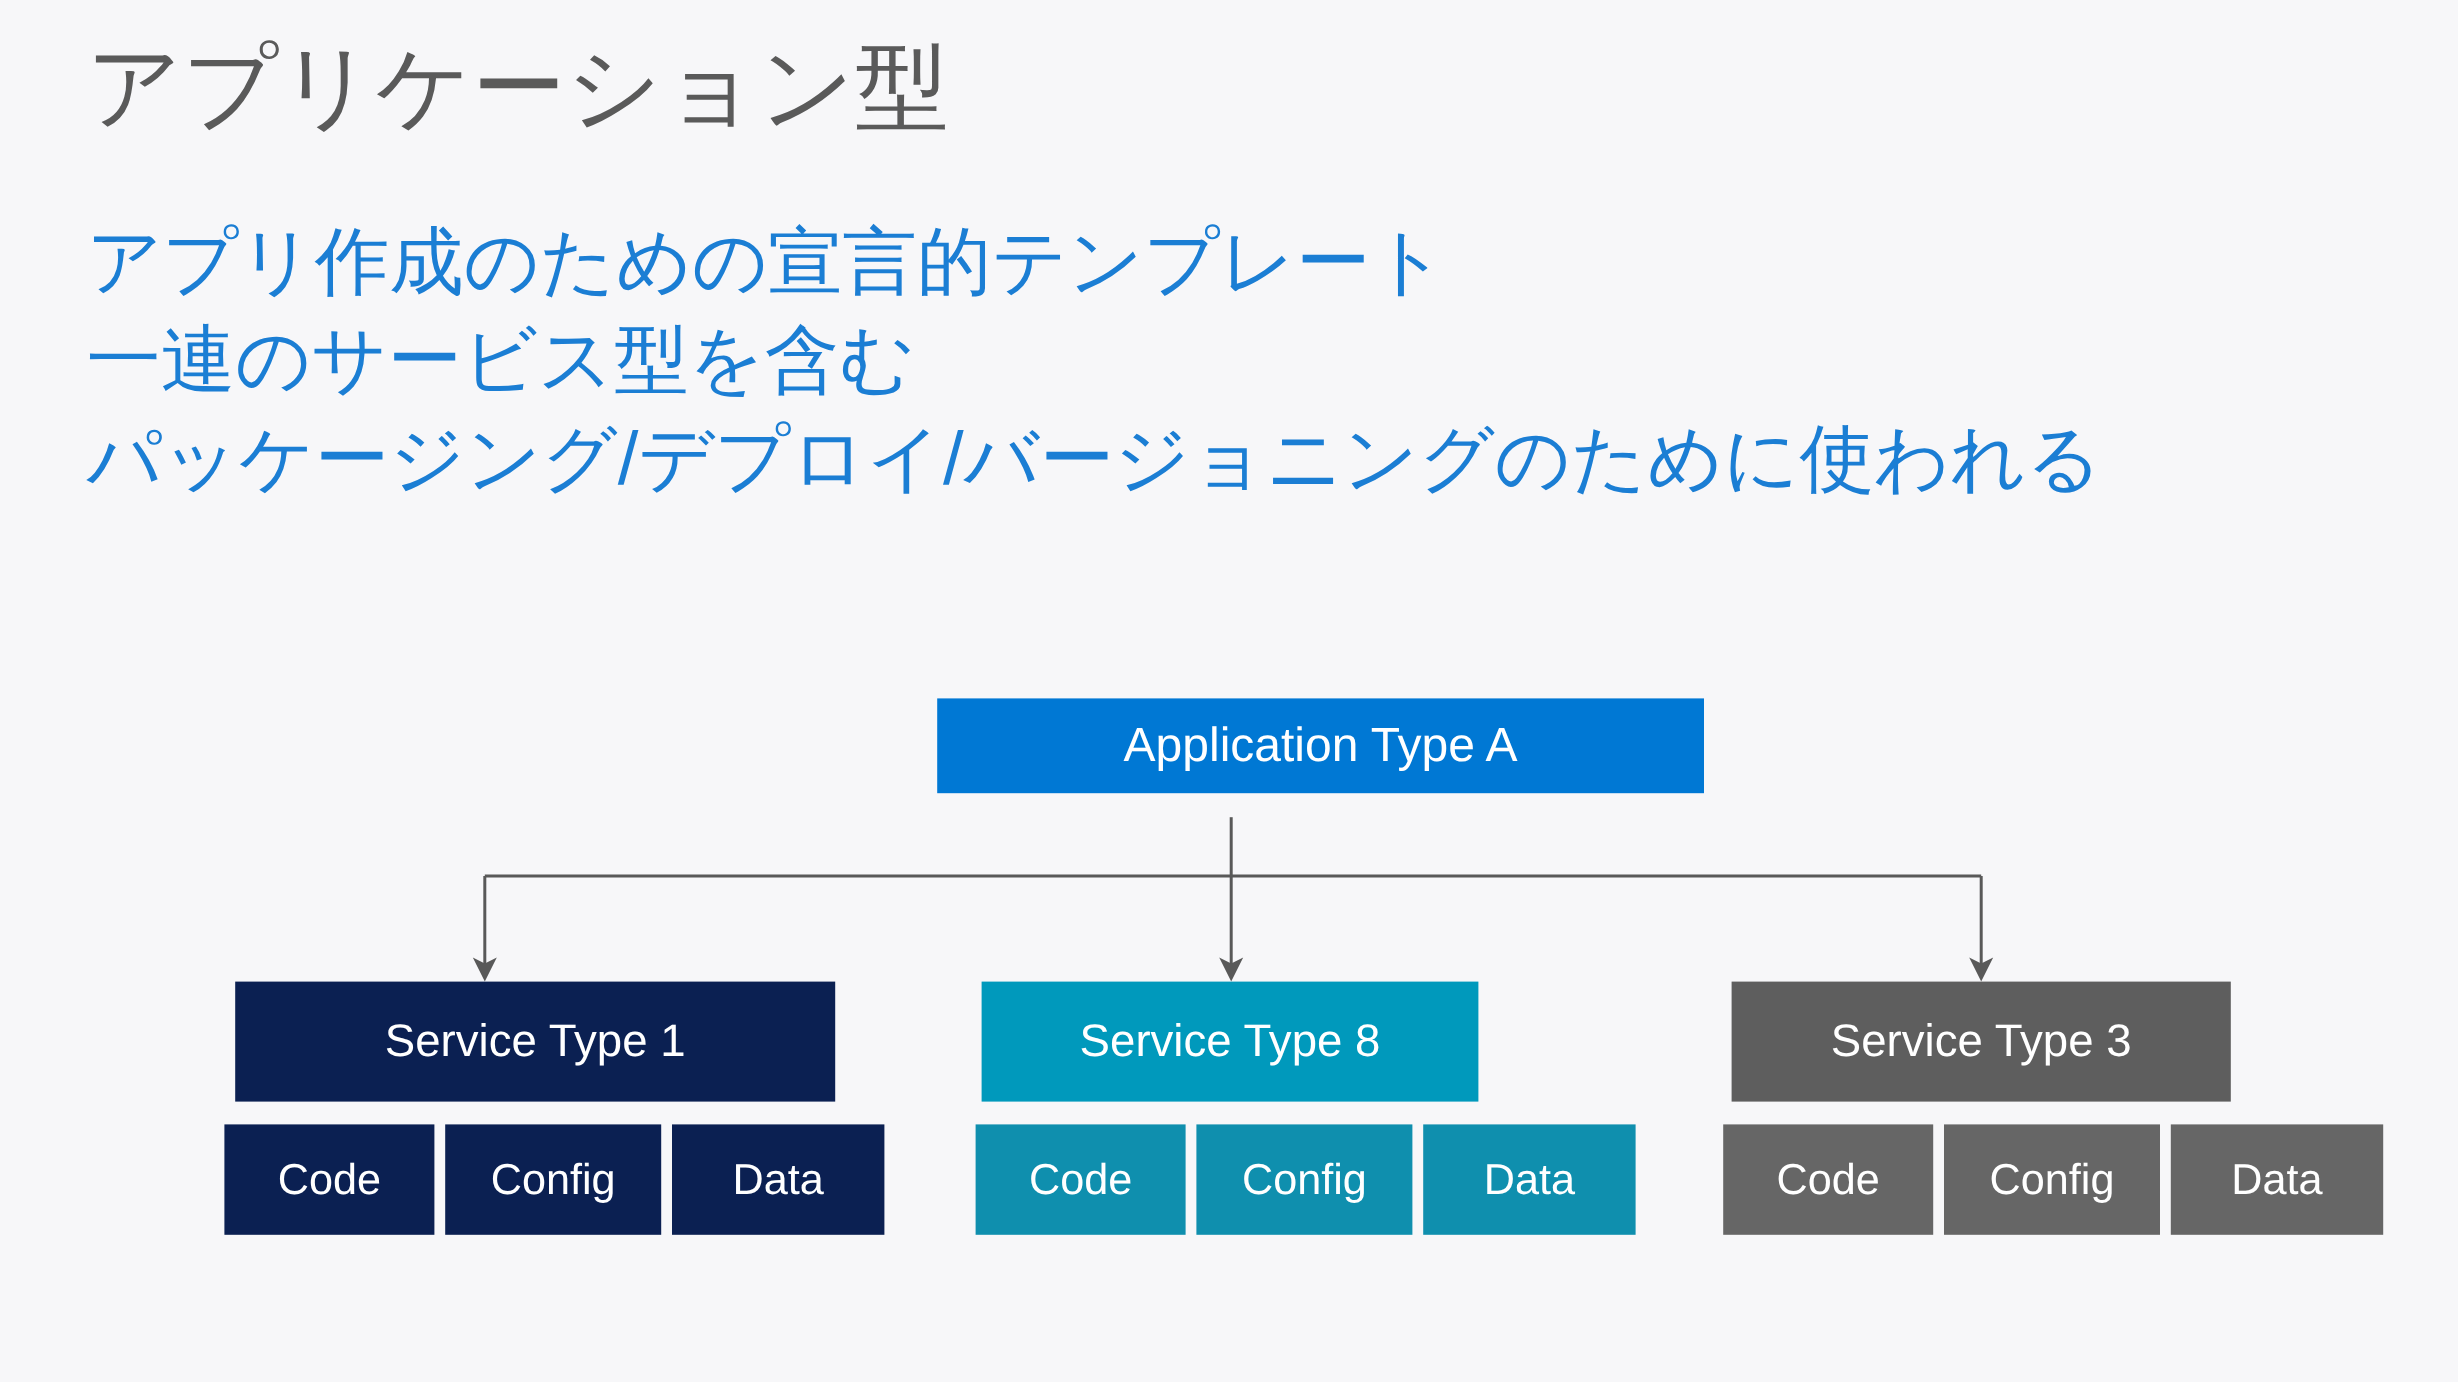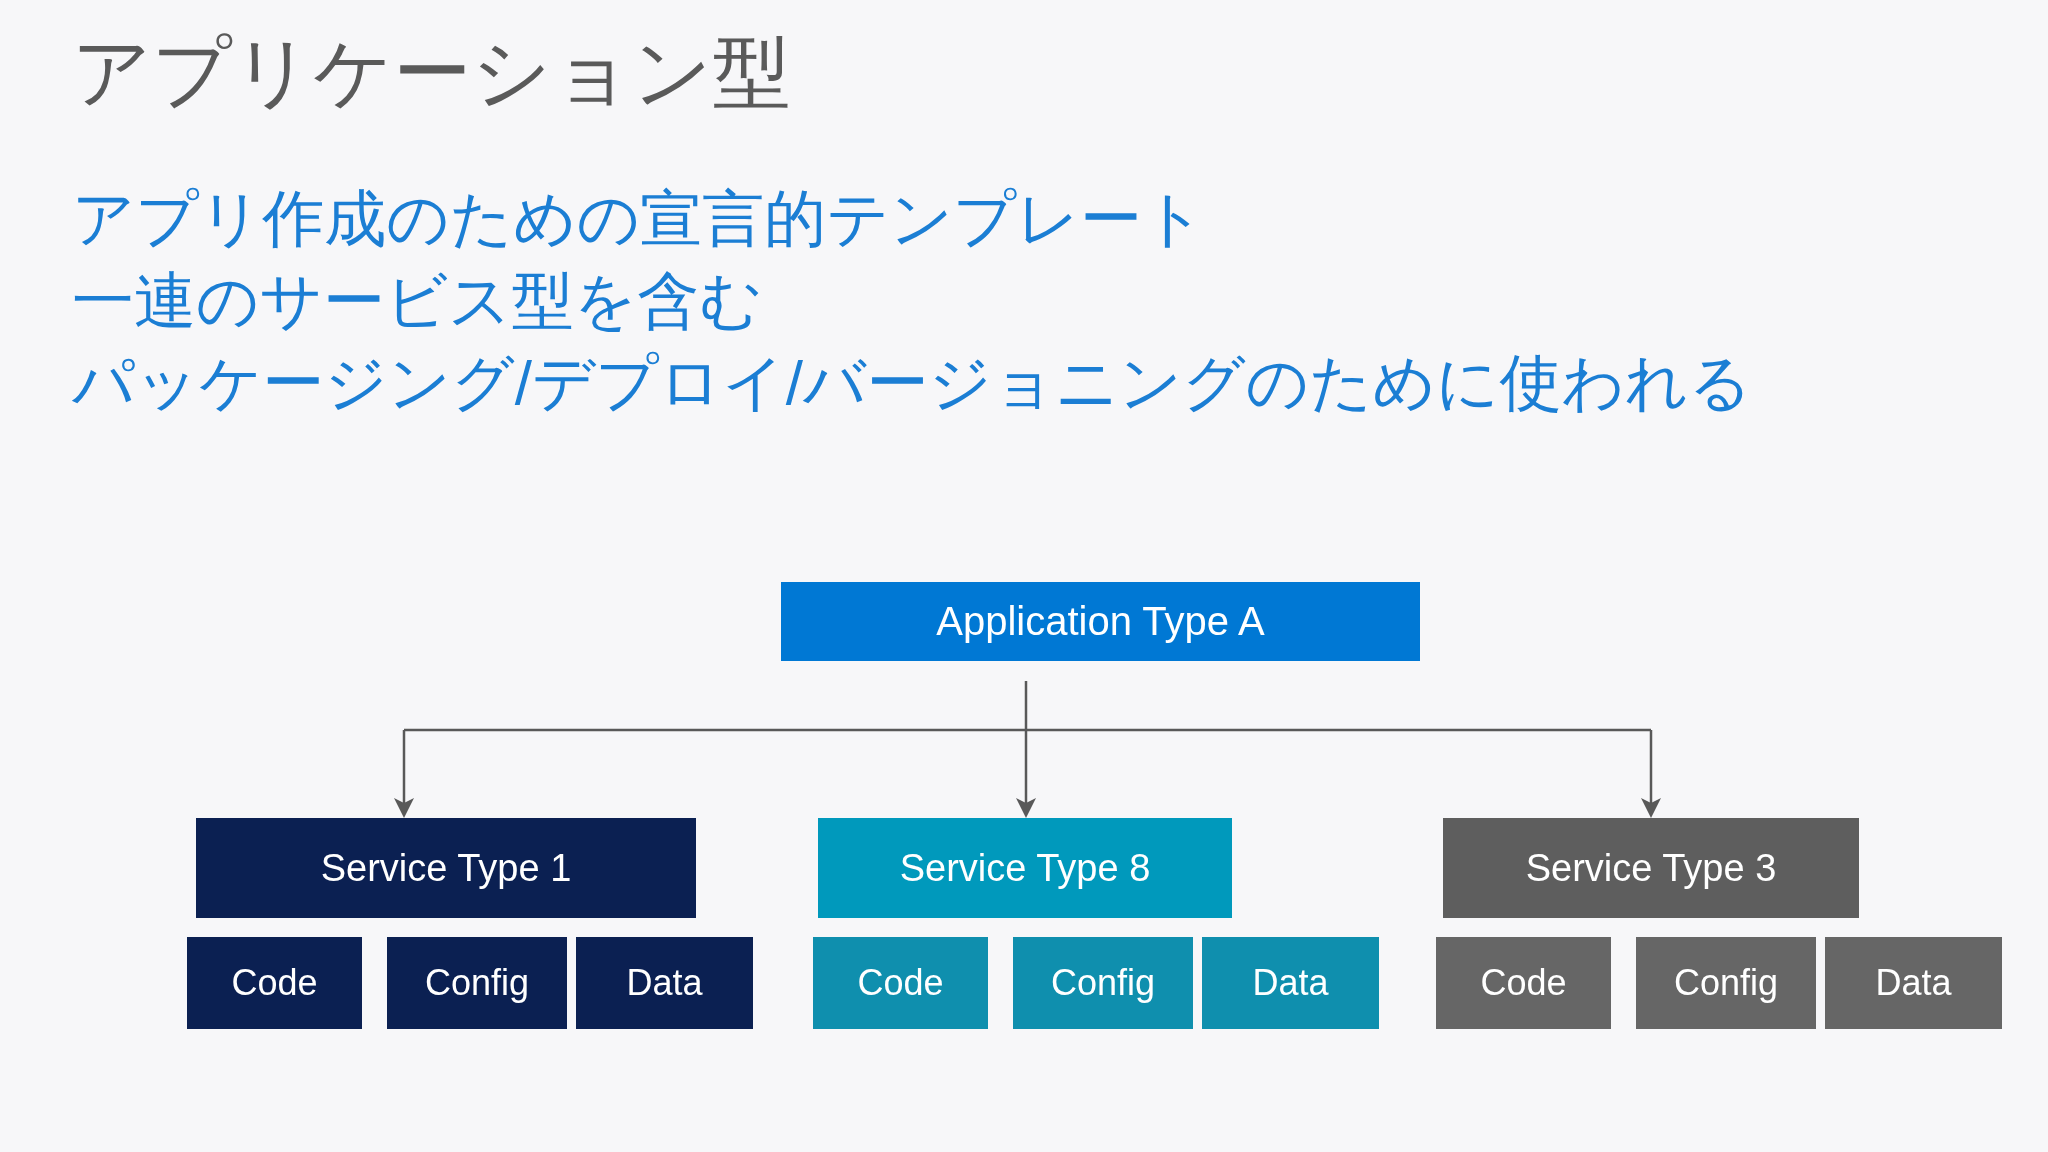--- a/index.html
+++ b/index.html
@@ -120,21 +120,21 @@
     color: #ffffff;
     font-size: 36px;
     font-weight: 300;
     box-sizing: border-box;
   }
   .leaf-row-1 .leaf-box { background: #0b2052; }
   .leaf-row-2 .leaf-box { background: #0f8fae; }
   .leaf-row-3 .leaf-box { background: #666666; }
 
   .leaf-w-code   { width: 175px; }
-  .leaf-w-config { width: 180px; margin-left: 16px; }
+  .leaf-w-config { width: 180px; }
   .leaf-w-data   { width: 177px; }
 
   
   .decode-logo {
     position: absolute;
     right: 52px;
     bottom: 30px;
     font-size: 58px;
     font-weight: 300;
     color: #141414;

